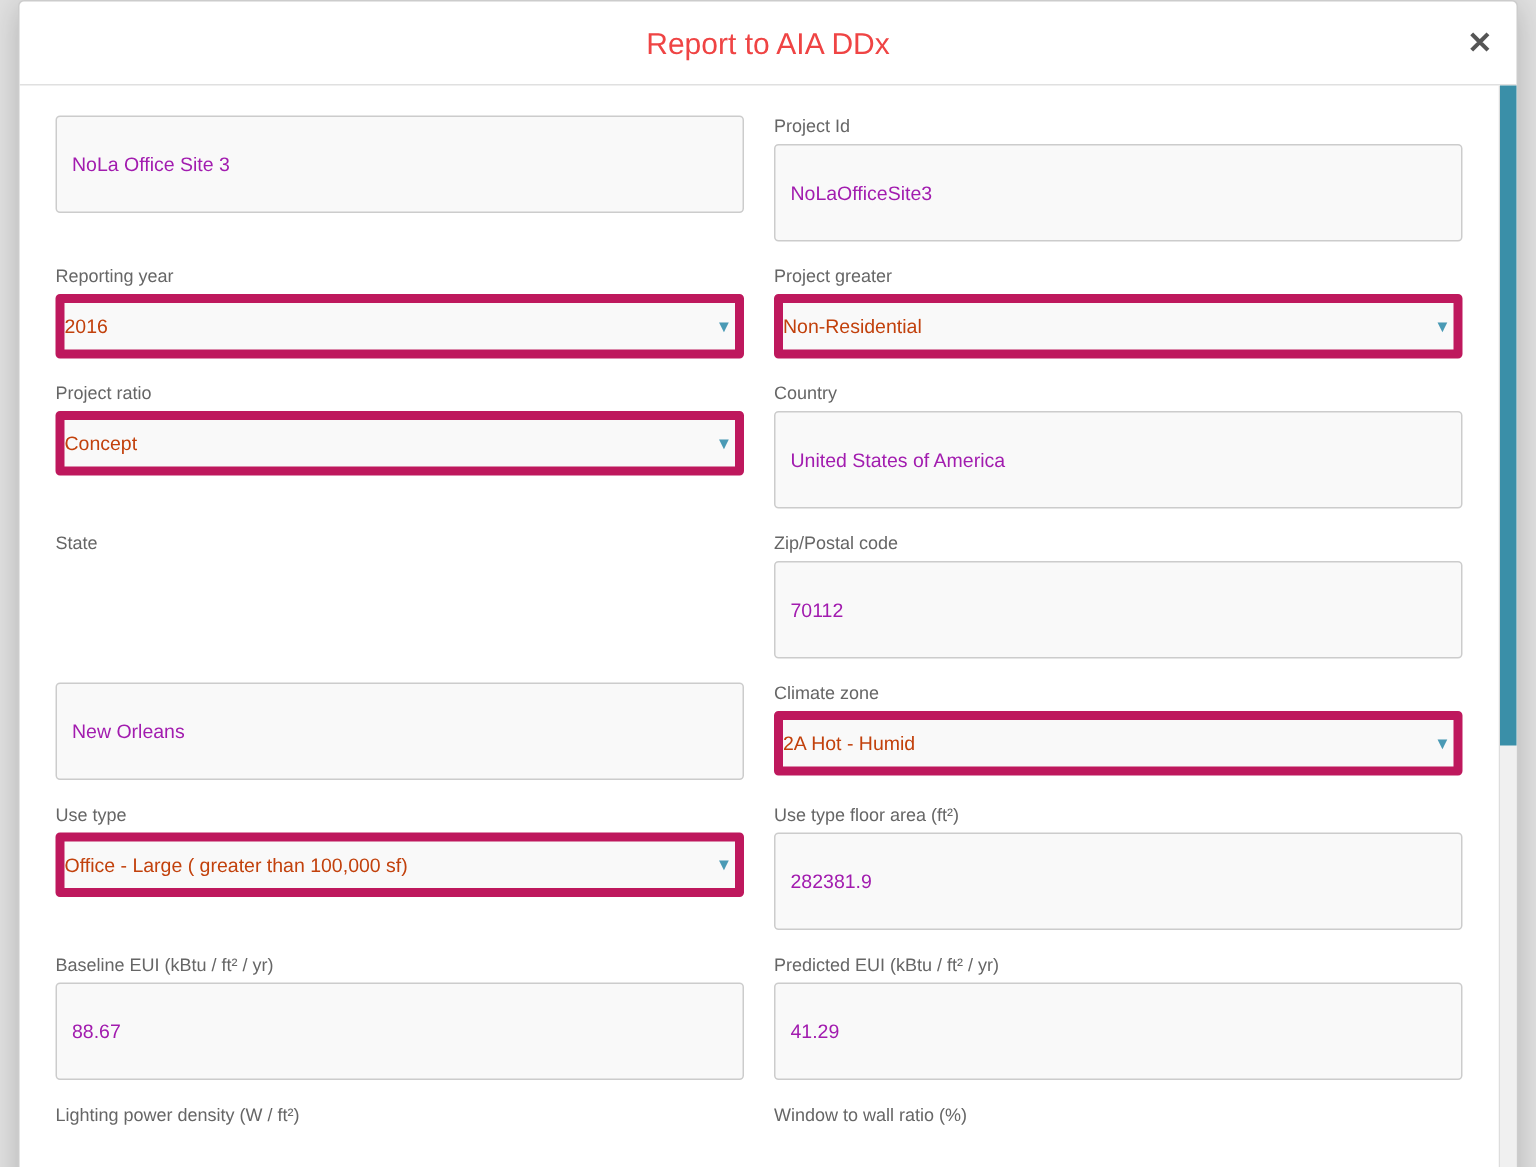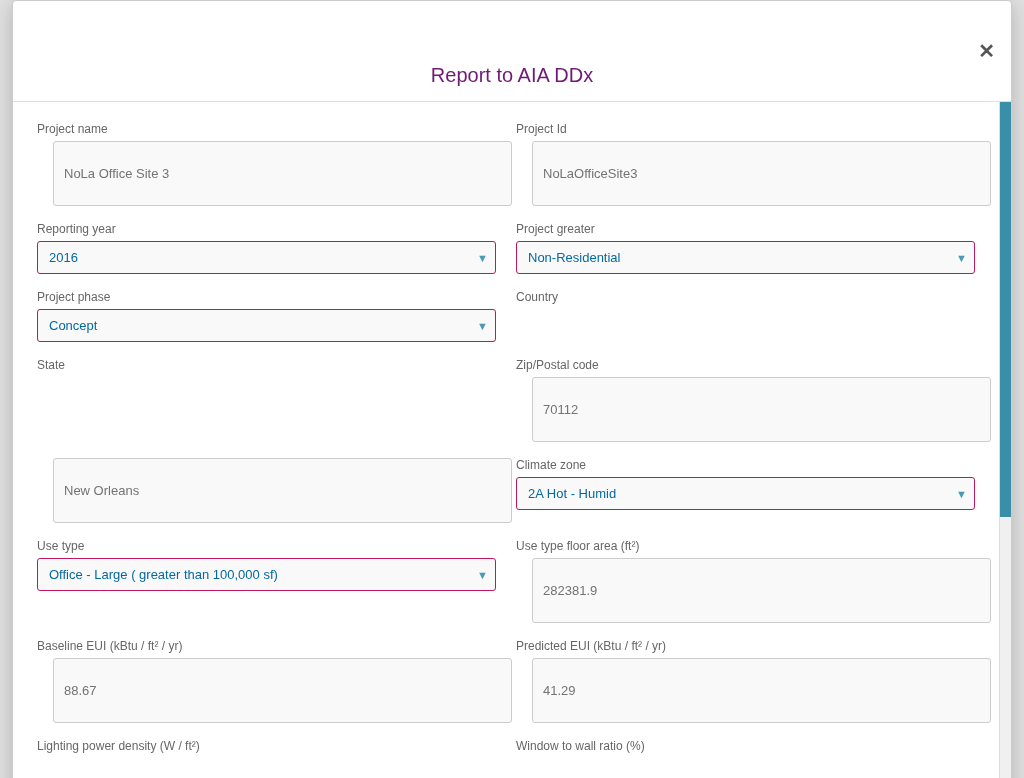--- a/index.html
+++ b/index.html
@@ -25,22 +25,21 @@
       display: flex;
       align-items: center;
       justify-content: center;
       padding: 18px 20px 14px;
       border-bottom: 1px solid #e0e0e0;
       position: relative;
     }
     .modal-title {
       font-size: 20px;
       font-weight: normal;
-      color: #701a75;
-      margin-top: 45px;
+      color: #ef4444;
     }
     .close-btn {
       position: absolute;
       right: 16px;
       top: 50%;
       transform: translateY(-50%);
       background: none;
       border: none;
       font-size: 20px;
       color: #555;
@@ -85,36 +84,35 @@
       font-size: 12px;
       color: #666;
       margin-bottom: 5px;
     }
     .form-input {
       width: 100%;
       padding: 24px 10px;
       border: 1px solid #ccc;
       border-radius: 3px;
       font-size: 13px;
-      color: #737373;
+      color: #a21caf;
       background: #f9f9f9;
       outline: none;
-      margin-left: 16px;
     }
     .form-select-wrapper {
       position: relative;
       width: 100%;
     }
     .form-select {
       width: 100%;
-      padding: 8px 30px 8px 11px;
-      border: 1px solid #be185d;
+      padding: 8px 30px 8px 0;
+      border: 6px solid #be185d;
       border-radius: 3px;
       font-size: 13px;
-      color: #0369a1;
+      color: #c2410c;
       background: #f9f9f9;
       appearance: none;
       -webkit-appearance: none;
       outline: none;
       cursor: pointer;
     }
     .select-arrow {
       position: absolute;
       right: 8px;
       top: 50%;
@@ -148,21 +146,20 @@
   <div class="modal-header">
     <h2 class="modal-title">Report to AIA DDx</h2>
     <button class="close-btn">✕</button>
   </div>
 
   <div class="modal-body">
     <div class="modal-content">
 
       <div class="form-row">
         <div class="form-col">
-          <label class="form-label">Project name</label>
           <input class="form-input" type="text" value="NoLa Office Site 3" style="">
         </div>
         <div class="form-col">
           <label class="form-label">Project Id</label>
           <input class="form-input" type="text" value="NoLaOfficeSite3" style="">
         </div>
       </div>
 
       <div class="form-row">
         <div class="form-col">
@@ -180,30 +177,31 @@
             <select class="form-select">
               <option value="Non-Residential">Non-Residential</option>
             </select>
             <span class="select-arrow">▼</span>
           </div>
         </div>
       </div>
 
       <div class="form-row">
         <div class="form-col">
-          <label class="form-label">Project phase</label>
+          <label class="form-label">Project ratio</label>
           <div class="form-select-wrapper">
             <select class="form-select">
               <option value="Concept">Concept</option>
             </select>
             <span class="select-arrow">▼</span>
           </div>
         </div>
         <div class="form-col">
           <label class="form-label">Country</label>
+          <input class="form-input" type="text" value="United States of America" style="">
         </div>
       </div>
 
       <div class="form-row">
         <div class="form-col">
           <label class="form-label">State</label>
         </div>
         <div class="form-col">
           <label class="form-label">Zip/Postal code</label>
           <input class="form-input" type="text" value="70112" style="">

